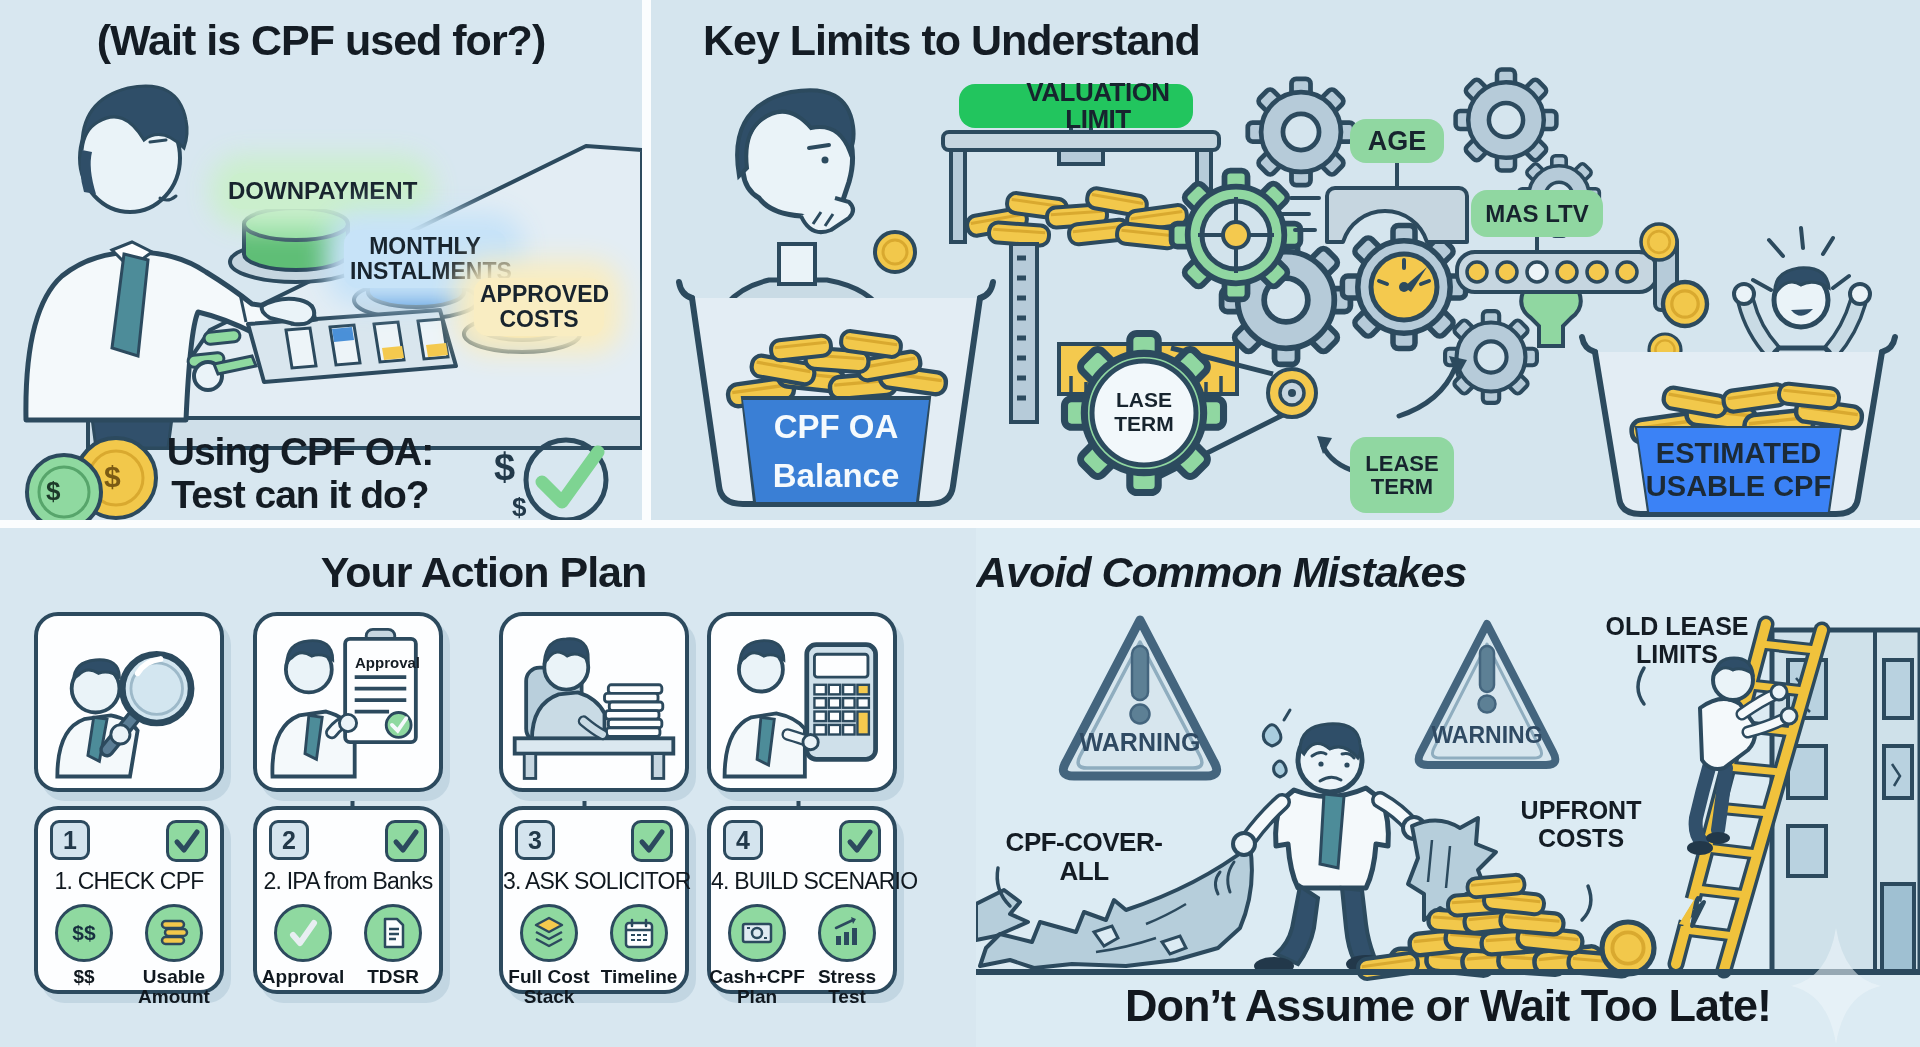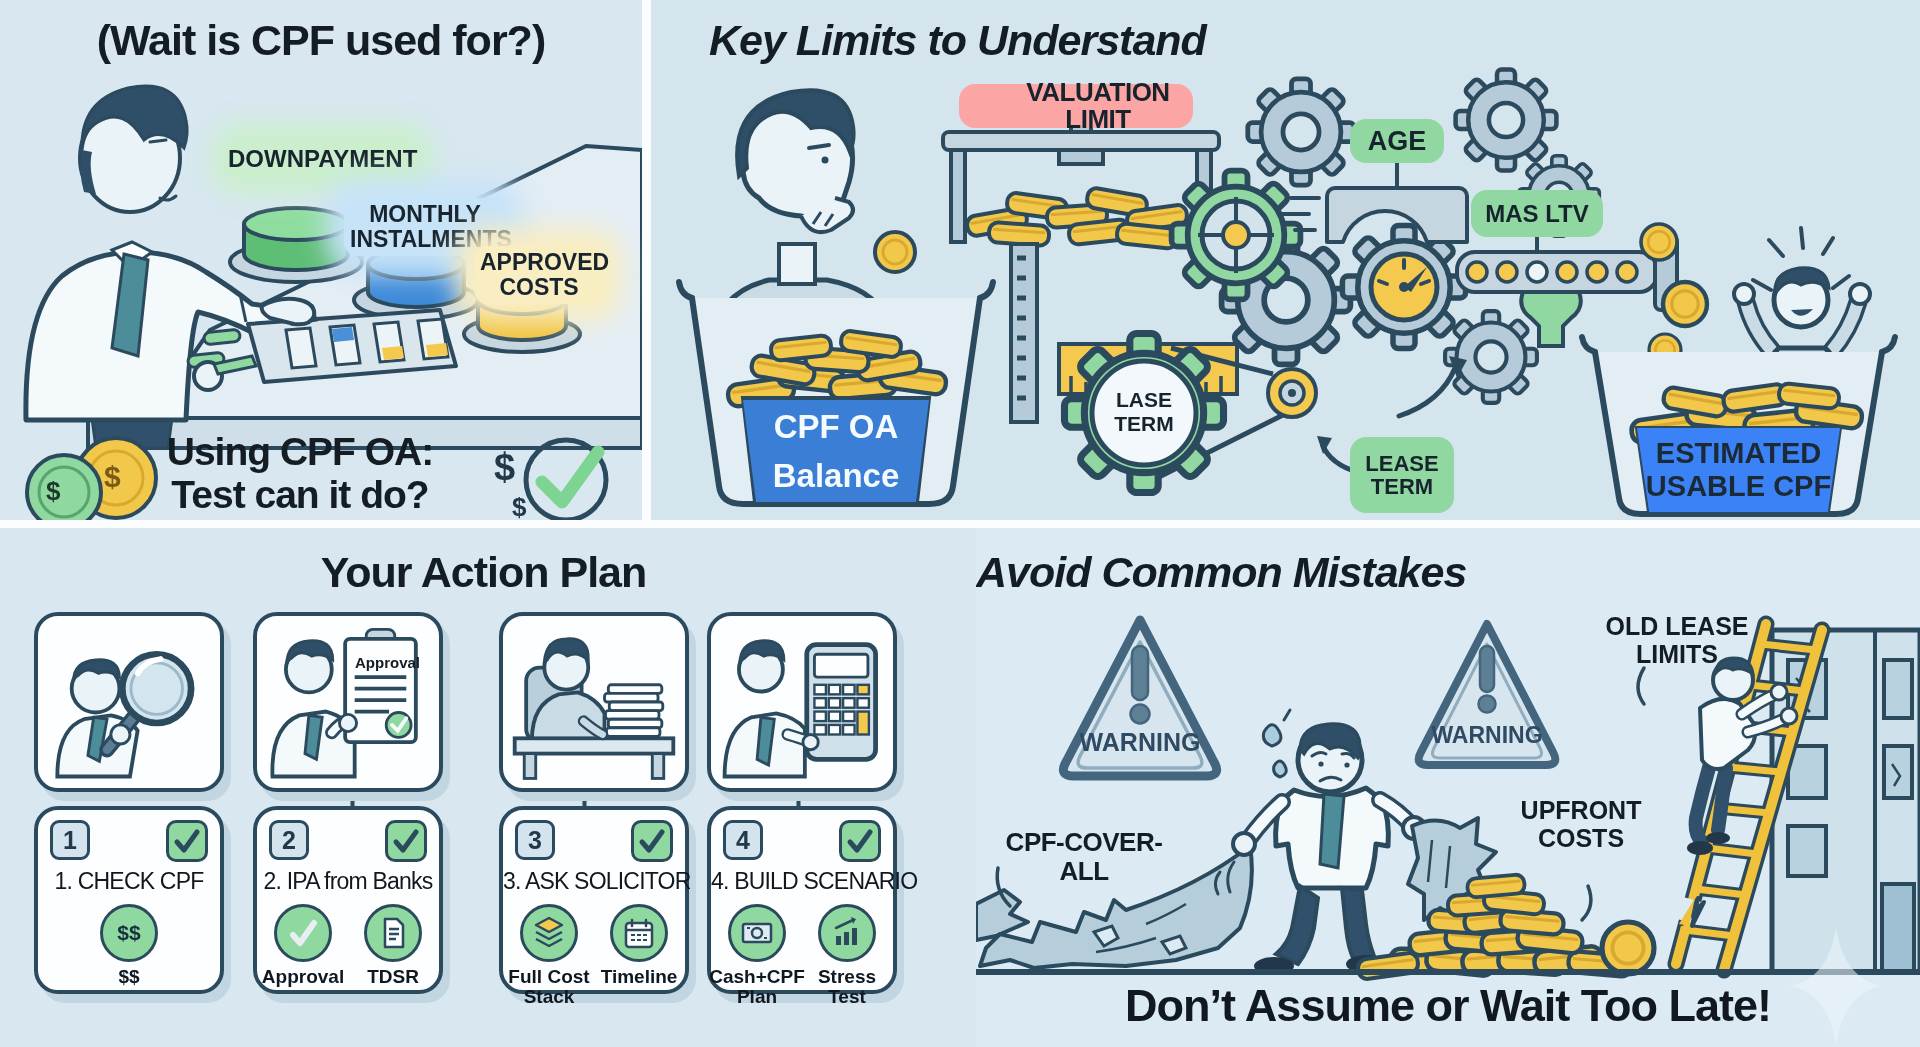--- a/index.html
+++ b/index.html
@@ -8,30 +8,30 @@
   .quad { position: absolute; background: #d8e7f0; overflow: hidden; }
   .q-tl { left: 0; top: 0; width: 642px; height: 520px; }
   .q-tr { left: 651px; top: 0; width: 1269px; height: 520px; background: #d5e5ee; }
   .q-bl { left: 0; top: 528px; width: 1170px; height: 519px; }
   .q-br { left: 976px; top: 528px; width: 944px; height: 519px; background: #dcebf3; }
   .art { position: absolute; inset: 0; width: 100%; height: 100%; }
   .q-title { position: absolute; margin: 0; color: #141c24; font-weight: 700; font-size: 43px; letter-spacing: -1px; }
   .overlay { position: absolute; color: #18242e; font-weight: 700; }
 
   
-  .glow { position: absolute; text-align: center; font-weight: 700; color: #18242e; border-radius: 14px; line-height: 1.08; }
+  .glow { position: absolute; text-align: center; font-weight: 700; color: #18242e; border-radius: 14px; line-height: 1.08; margin-top: 32px; }
   .glow-green  { background: #cbefcd; box-shadow: 0 0 26px 18px #cbefcd; }
   .glow-blue   { background: #c7e3f8; box-shadow: 0 0 26px 18px #c7e3f8; }
   .glow-yellow { background: #f9edc2; box-shadow: 0 0 26px 18px #f9edc2; }
 
   
   .pill { position: absolute; display: flex; align-items: center; justify-content: center; text-align: center;
           font-weight: 700; color: #17242e; border-radius: 16px; line-height: 1.05; }
   .pill-green  { background: #90d7a1; }
-  .pill-yellow { background: #fca5a5; padding-left: 44px; }
+  .pill-yellow { background: #22c55e; padding-left: 44px; }
 
   .plate { position: absolute; display: flex; flex-direction: column; align-items: center; justify-content: center;
            font-weight: 700; text-align: center; line-height: 1.15; }
   .plate-blue   { background: #3a7fd5; color: #f5fafd; clip-path: polygon(0 0, 100% 0, 93% 100%, 7% 100%); }
   .plate-yellow { background: #3b82f6; color: #1c2a36; clip-path: polygon(0 0, 100% 0, 94% 100%, 6% 100%); }
 
   
   .col { position: absolute; width: 190px; height: 519px; top: 0; }
   .illus-card, .info-card { position: absolute; left: 0; width: 190px; background: #fdfeff;
       border: 4px solid #2c4a5e; border-radius: 24px; box-shadow: 7px 9px 0 #c2d6e2; }
@@ -312,21 +312,21 @@
         <use href="#disc" transform="translate(1070,416) rotate(6) scale(1.15)"></use>
         <use href="#disc" transform="translate(1128,424) rotate(-6) scale(1.15)"></use>
         <use href="#disc" transform="translate(1178,414) rotate(8) scale(1.1)"></use>
         <use href="#disc" transform="translate(1044,402) rotate(10) scale(1.05)"></use>
         <use href="#disc" transform="translate(1104,398) rotate(-8) scale(1.05)"></use>
         <use href="#disc" transform="translate(1158,396) rotate(6)"></use>
         <polygon points="986,428 1189,428 1177,512 998,512" fill="#f4c94e" stroke="#2c4a5e" stroke-width="4"></polygon>
       </g>
     </svg>
 
-    <h1 class="q-title" style="left:58px; top:16px;font-style:italic;">Key Limits to Understand</h1>
+    <h1 class="q-title" style="left:52px; top:16px;">Key Limits to Understand</h1>
     <div class="pill pill-yellow" style="left:308px; top:84px; width:234px; height:44px; font-size:26px; letter-spacing:-0.5px;">VALUATION LIMIT</div>
     <div class="pill pill-green" style="left:699px; top:119px; width:94px; height:44px; font-size:27px;">AGE</div>
     <div class="pill pill-green" style="left:820px; top:190px; width:132px; height:47px; font-size:24px;">MAS LTV</div>
     <div class="overlay" style="left:445px; top:388px; width:96px; text-align:center; font-size:21px; line-height:24px; color:#17242e;">LASE TERM</div>
     <div class="pill pill-green" style="left:699px; top:437px; width:104px; height:76px; font-size:22px; padding:0 8px;">LEASE TERM</div>
     <div class="plate plate-blue" style="left:92px; top:400px; width:186px; height:102px; font-size:33px;gap:11px;">
       <div>CPF OA</div>
       <div>Balance</div>
     </div>
     <div class="plate plate-yellow" style="left:986px; top:428px; width:203px; height:84px; font-size:29px;">
@@ -373,20 +373,30 @@
             </svg>
           </div>
         </div>
         <div class="card-heading">1. CHECK CPF</div>
         <div class="items">
           <div class="item">
             <div class="item-icon">
               <span>$$</span>
             </div>
             <div class="item-label">$$</div>
+          </div>
+          <div class="item">
+            <div class="item-icon">
+              <svg width="36" height="36" viewBox="0 0 36 36">
+                <rect x="6" y="22" width="22" height="7" rx="3.5" fill="#f2c84b" stroke="#2c4a5e" stroke-width="2.5"></rect>
+                <rect x="9" y="14" width="22" height="7" rx="3.5" fill="#f2c84b" stroke="#2c4a5e" stroke-width="2.5"></rect>
+                <rect x="6" y="6" width="22" height="7" rx="3.5" fill="#f2c84b" stroke="#2c4a5e" stroke-width="2.5"></rect>
+              </svg>
+            </div>
+            <div class="item-label">Usable Amount</div>
           </div>
         </div>
       </div>
     </div>
 
     <div class="col" style="left:253px;">
       <div class="illus-card">
         <svg viewBox="0 0 190 180" style="width:100%;height:100%">
           <path d="M16,168 Q14,116 44,104 L72,100 Q94,106 102,122 L102,168 Z" fill="#f4f9fb" stroke="#2c4a5e" stroke-width="4"></path>
           <polygon points="54,104 68,106 62,150 50,144" fill="#4d8c99" stroke="#2c4a5e" stroke-width="3"></polygon>

